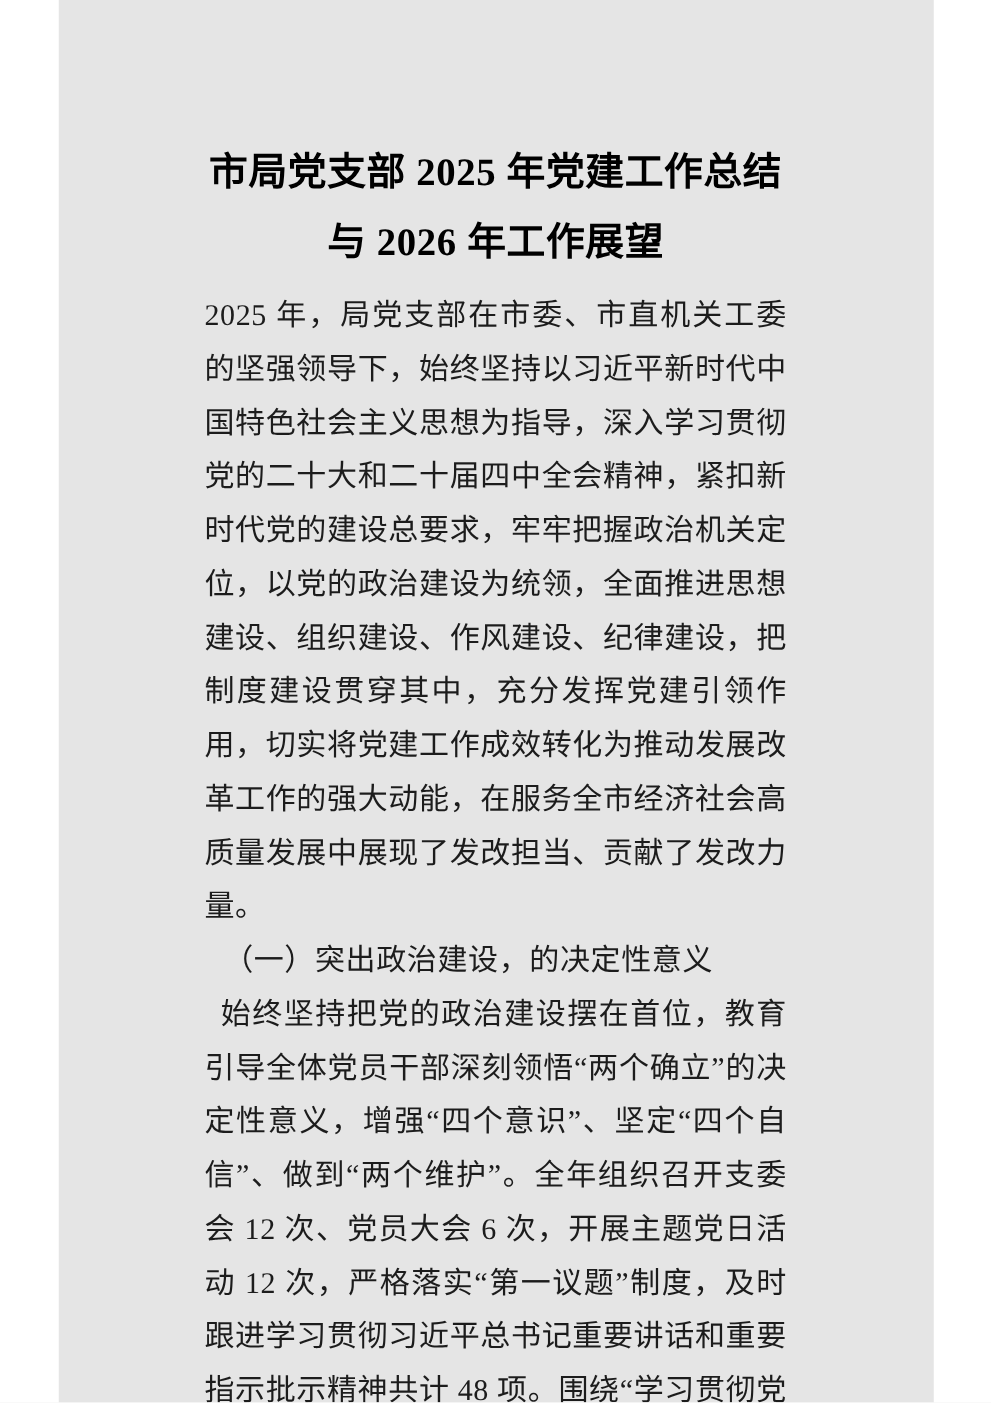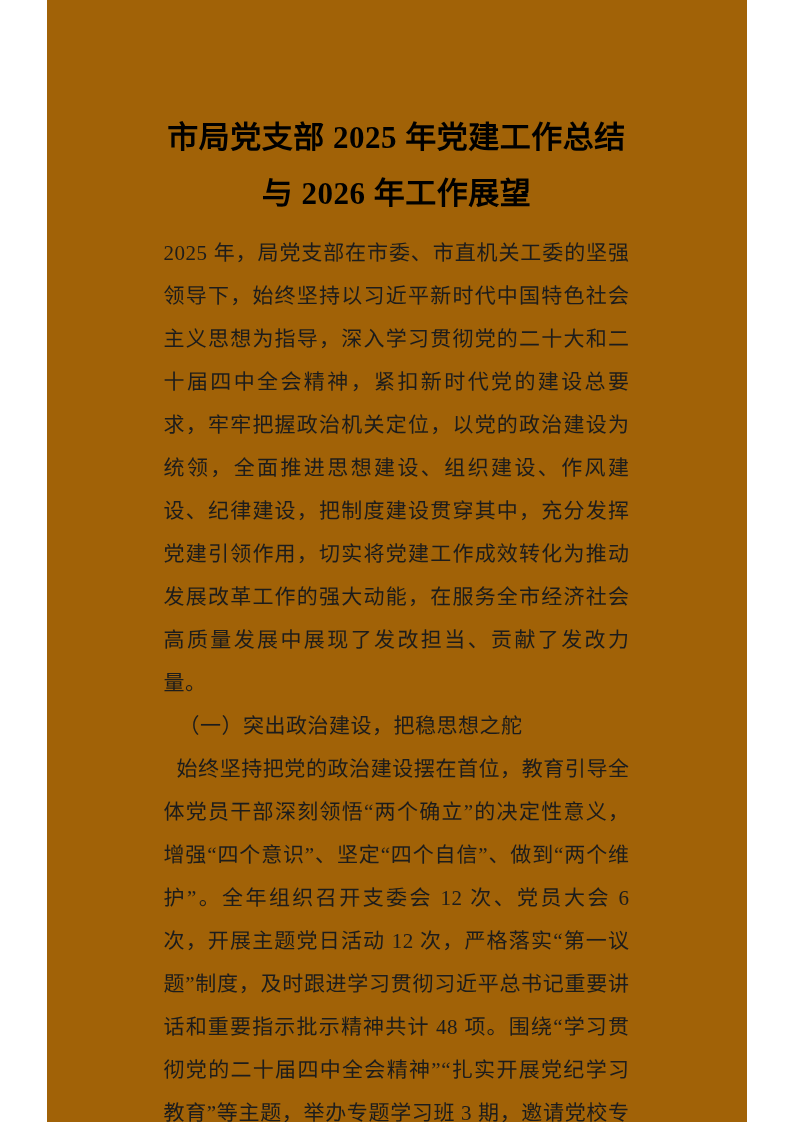--- a/index.html
+++ b/index.html
@@ -5,21 +5,21 @@
   html, body {
     margin: 0;
     padding: 0;
     background: #ffffff;
   }
   .page {
     position: relative;
     width: 700px;
     height: 1122px;
     margin: 0 auto;
-    background: #a16207;
+    background: #e5e5e5;
     box-sizing: border-box;
     padding: 110px 117px 40px 117px;
     overflow: hidden;
     font-family: "Liberation Serif", "DejaVu Serif", serif;
     color: #1c1c1c;
   }
   .doc-title {
     margin: 0;
     padding: 0;
     font-size: 31px;
@@ -28,36 +28,36 @@
     text-align: center;
     color: #000000;
     letter-spacing: 0.5px;
   }
   .doc-body {
     margin-top: 10px;
   }
   .doc-body p {
     margin: 0;
     padding: 0;
-    font-size: 21px;
+    font-size: 24px;
     line-height: 43px;
     text-align: justify;
     letter-spacing: 0.5px;
     color: #1c1c1c;
     word-break: break-all;
   }
   p.para-intro   { text-indent: 0; }
   p.sec-heading  { text-indent: 23px; }
   p.sub-heading  { text-indent: 15px; }
   p.para-body    { text-indent: 13px; }
 </style>
 </head>
 <body>
 
 <div class="page">
   <h1 class="doc-title">市局党支部 2025 年党建工作总结与 2026 年工作展望</h1>
 
   <div class="doc-body">
     <p class="para-intro">2025 年，局党支部在市委、市直机关工委的坚强领导下，始终坚持以习近平新时代中国特色社会主义思想为指导，深入学习贯彻党的二十大和二十届四中全会精神，紧扣新时代党的建设总要求，牢牢把握政治机关定位，以党的政治建设为统领，全面推进思想建设、组织建设、作风建设、纪律建设，把制度建设贯穿其中，充分发挥党建引领作用，切实将党建工作成效转化为推动发展改革工作的强大动能，在服务全市经济社会高质量发展中展现了发改担当、贡献了发改力量。</p>
-    <p class="sub-heading">（一）突出政治建设，把稳思想之舵</p>
+    <p class="sub-heading">（一）突出政治建设，的决定性意义</p>
     <p class="para-body">始终坚持把党的政治建设摆在首位，教育引导全体党员干部深刻领悟“两个确立”的决定性意义，增强“四个意识”、坚定“四个自信”、做到“两个维护”。全年组织召开支委会 12 次、党员大会 6 次，开展主题党日活动 12 次，严格落实“第一议题”制度，及时跟进学习贯彻习近平总书记重要讲话和重要指示批示精神共计 48 项。围绕“学习贯彻党的二十届四中全会精神”“扎实开展党纪学习教育”等主题，举办专题学习班 3 期，邀请党校专家授课 2 次，组织专题研讨 4 次，党员干部撰写心得体会 132 篇。通过系统学习，进一步增强了政治判断力、</p>
   </div>
 </div>
 
 </body></html>

